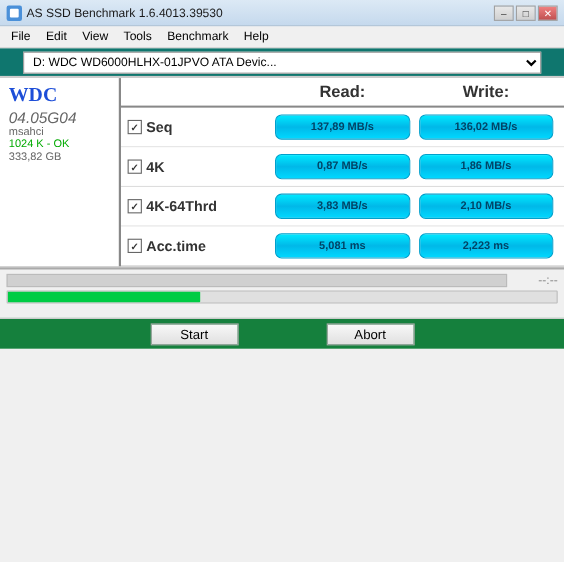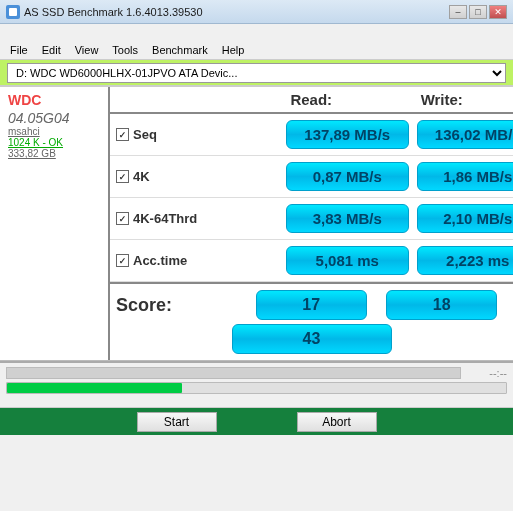--- a/index.html
+++ b/index.html
@@ -58,35 +58,35 @@
     }
     .title-btn.close { background: linear-gradient(to bottom, #f08080, #c05050); color: white; }
 
     
     .menu-bar {
       background: #f0f0f0;
       border-bottom: 1px solid #ccc;
       padding: 2px 4px;
       display: flex;
       gap: 2px;
-      height: 36px;
-      align-items: flex-end;
+      height: 20px;
+      align-items: flex-start;
     }
     .menu-item {
       padding: 1px 6px;
       font-size: 11px;
       color: #000;
       cursor: pointer;
     }
 
     
     .drive-selector-bar {
-      background: #bef264;
+      background: #0f766e;
       border-bottom: 1px solid #ccc;
-      padding: 3px 7px;
+      padding: 3px 21px;
       display: flex;
       align-items: center;
       height: 26px;
     }
     .drive-select {
       flex: 1;
       font-size: 11px;
       height: 20px;
       border: 1px solid #999;
       background: white;
@@ -95,35 +95,35 @@
 
     
     .sidebar {
       width: 110px;
       min-width: 110px;
       border-right: 2px solid #888;
       padding: 6px 8px;
       background: white;
     }
     .sidebar-brand {
-      font-size: 14px;
-      font-weight: bold;
-      color: #ef4444;
+      font-size: 18px;
+      font-weight: bold;
+      color: #1d4ed8;
       line-height: 1.1;
+      font-family: Liberation Serif, serif;
     }
     .sidebar-model {
       font-size: 14px;
       color: #666;
       margin-top: 2px;
       font-style: italic;
     }
     .sidebar-detail {
       font-size: 10px;
       color: #666;
-      text-decoration: underline;
     }
     .sidebar-detail.ok {
       color: #00aa00;
     }
 
     
     .bench-area {
       flex: 1;
       padding: 0;
     }
@@ -172,26 +172,25 @@
 
     .bench-value {
       text-align: center;
       padding: 2px 4px;
     }
     .bench-value-btn {
       background: linear-gradient(to bottom, #00e8ff, #00b8e8, #00d8ff);
       border: 1px solid #00a0cc;
       border-radius: 6px;
       padding: 5px 8px;
-      font-size: 15px;
+      font-size: 10px;
       font-weight: bold;
       color: #004466;
       width: 100%;
       display: block;
-      margin-left: 36px;
     }
 
     
     .score-section {
       border-top: 2px solid #888;
       background: white;
     }
     .score-header-row {
       display: grid;
       grid-template-columns: 130px 1fr 1fr;
@@ -395,34 +394,20 @@
           <span>Acc.time</span>
         </div>
         <div class="bench-value">
           <div class="bench-value-btn">5,081 ms</div>
         </div>
         <div class="bench-value">
           <div class="bench-value-btn">2,223 ms</div>
         </div>
       </div>
 
-      <div class="score-section">
-        <div class="score-header-row">
-          <div class="score-label">Score:</div>
-          <div style="text-align:center;">
-            <div class="score-value-btn">17</div>
-          </div>
-          <div style="text-align:center;">
-            <div class="score-value-btn">18</div>
-          </div>
-        </div>
-        <div class="score-total-row">
-          <div class="score-total-btn">43</div>
-        </div>
-      </div>
 
     </div>
   </div>
 
   <div class="progress-section">
     <div class="progress-row">
       <div class="progress-bar-gray"></div>
       <span class="progress-time">--:--</span>
     </div>
     <div class="progress-row">

